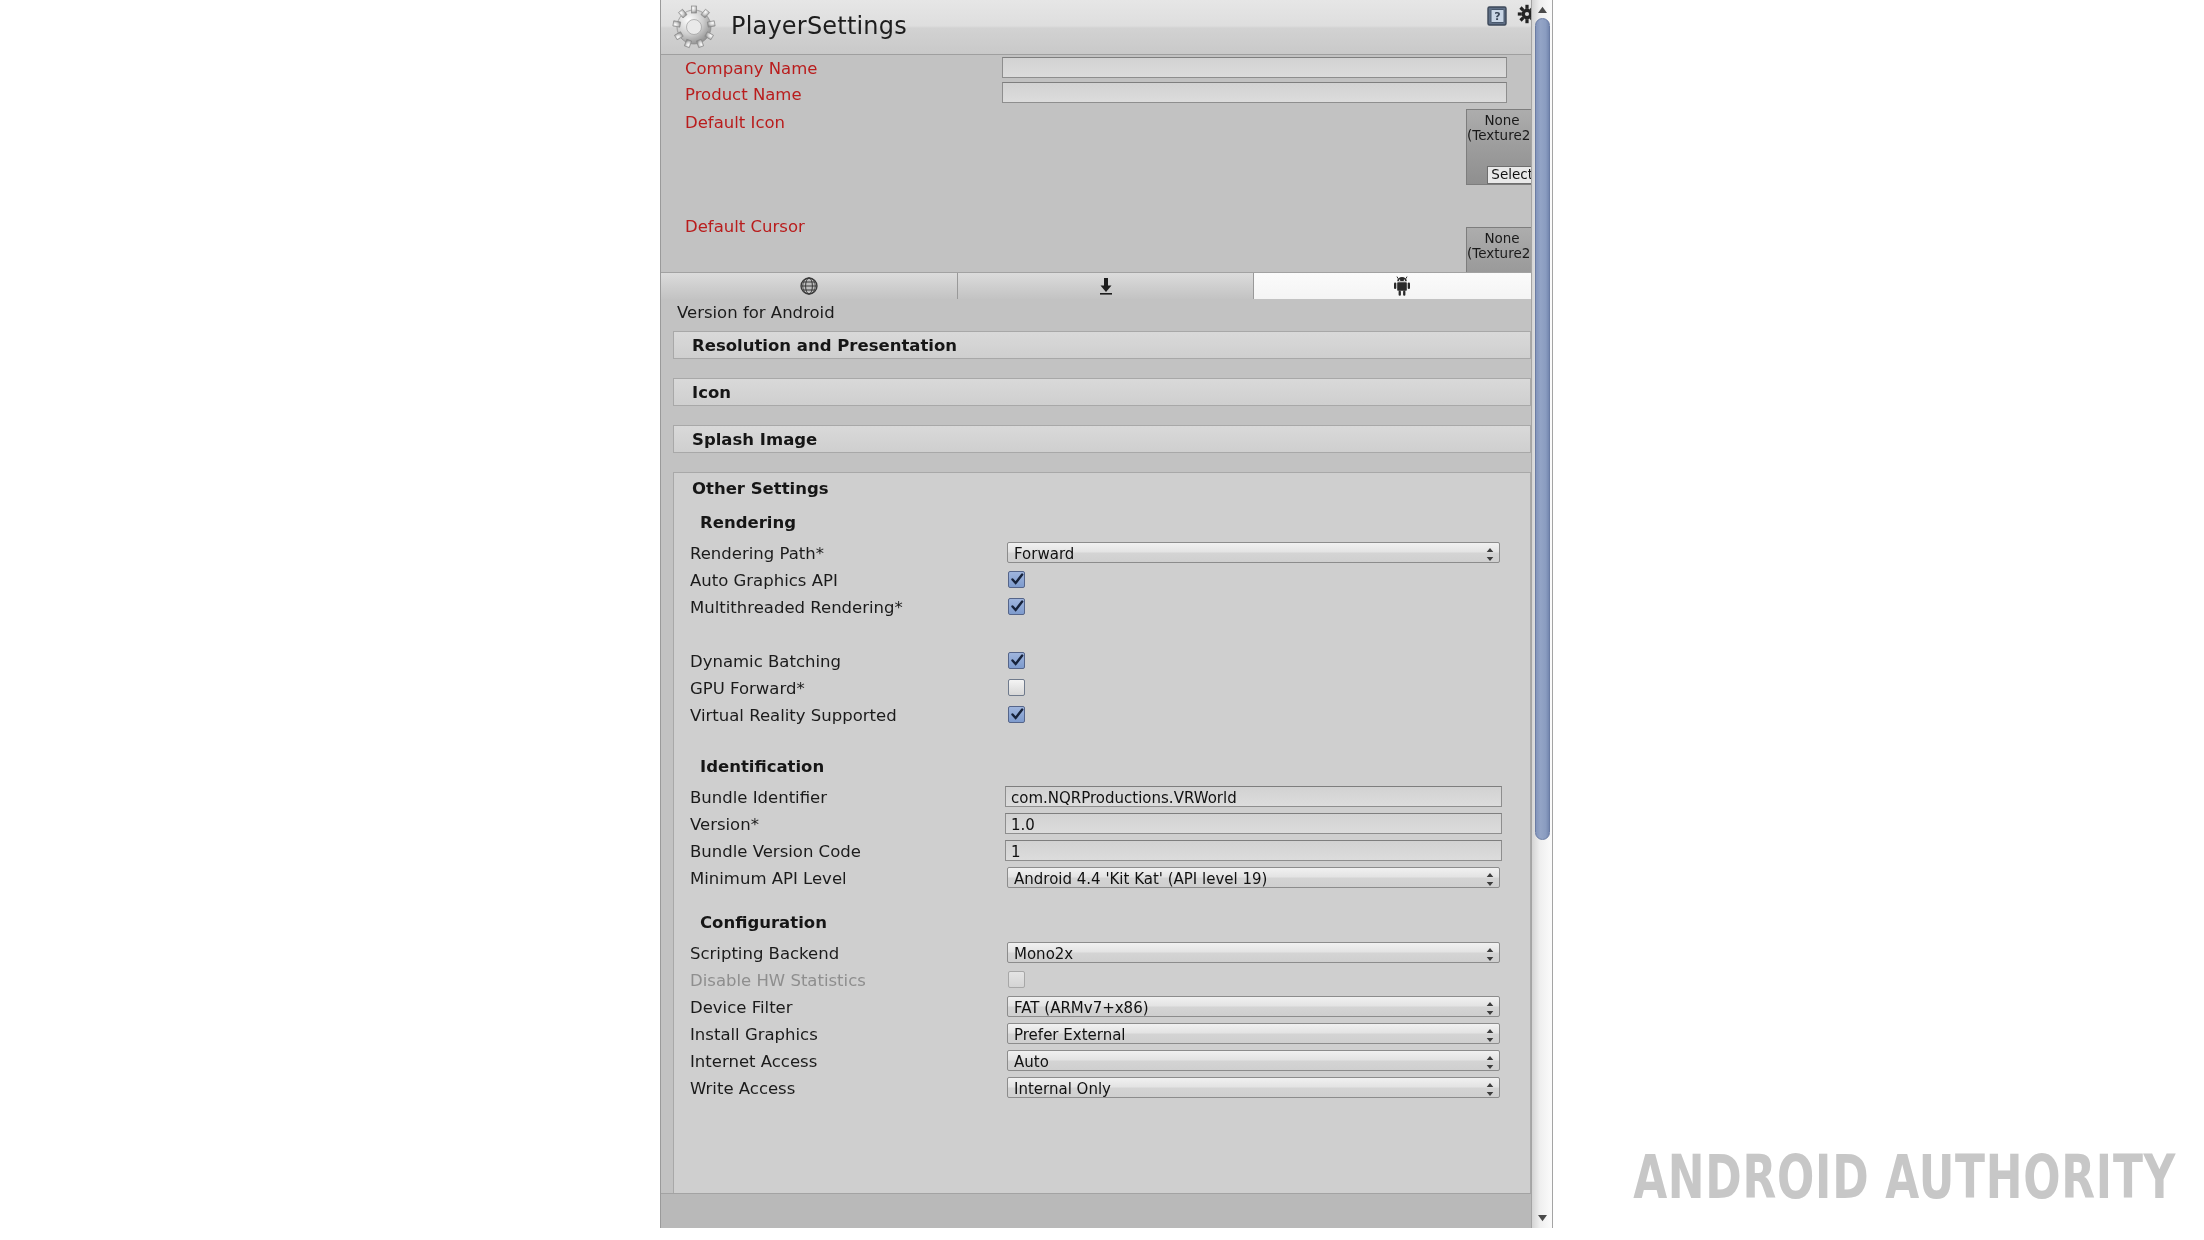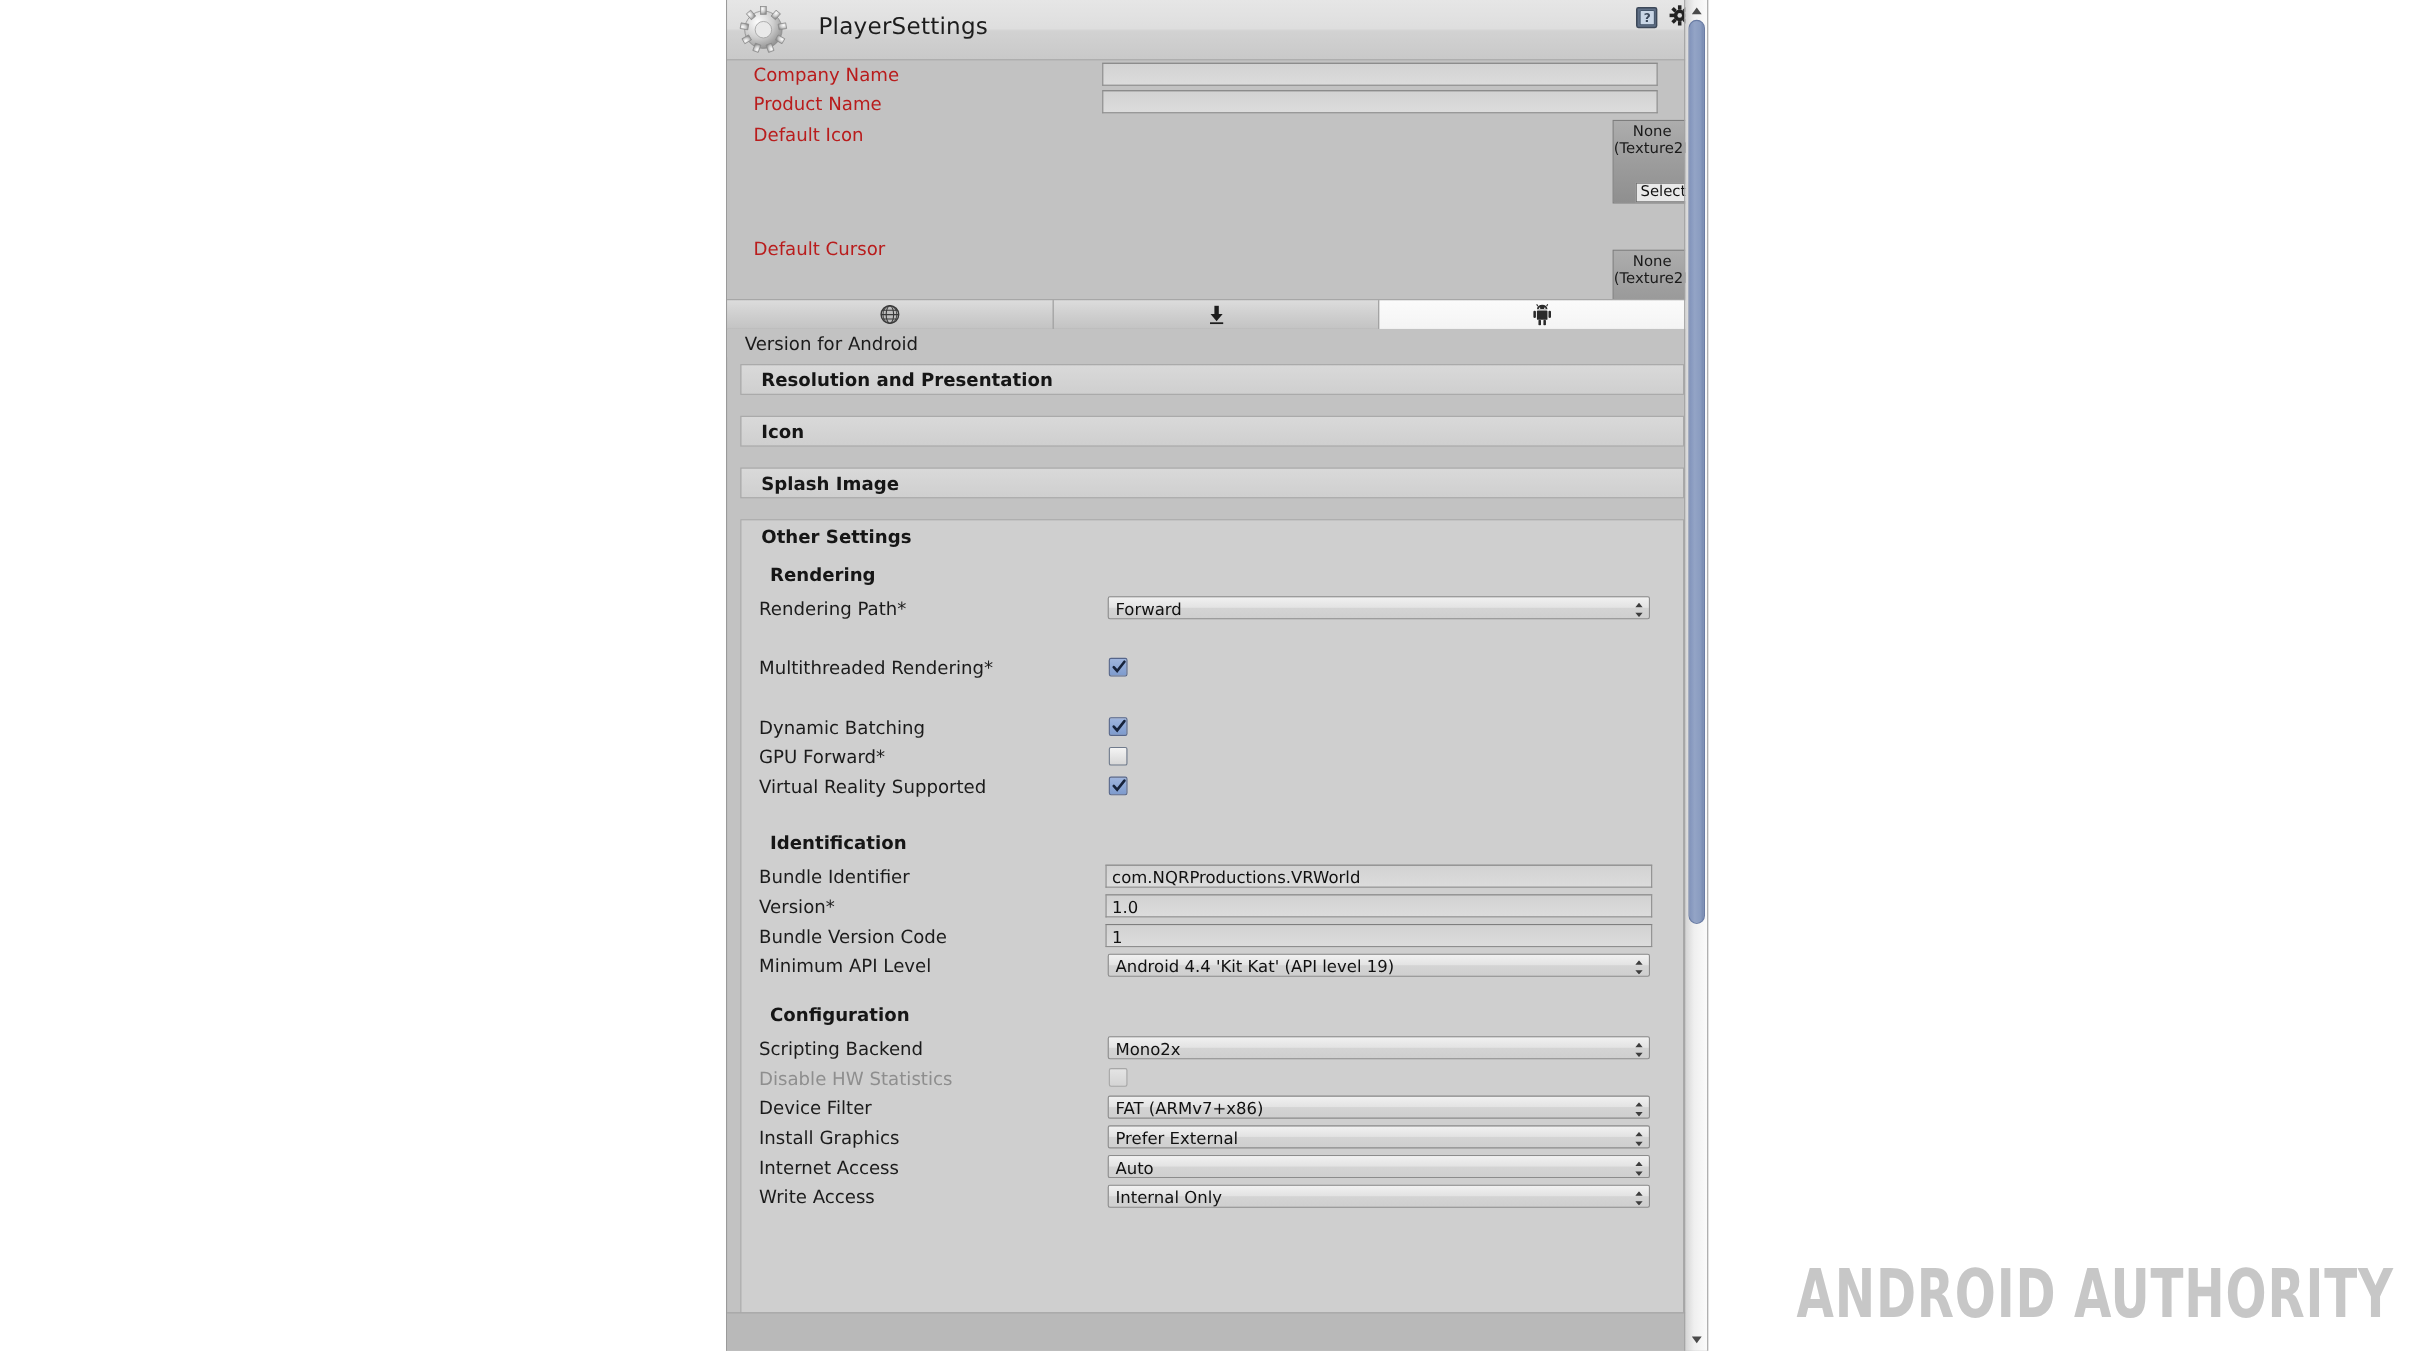--- a/index.html
+++ b/index.html
@@ -40,24 +40,23 @@
     position: absolute;
     left: 8px;
     top: 2px;
     width: 50px;
     height: 50px;
   }
   .titlebar-title {
     position: absolute;
     left: 70px;
     top: 12px;
-    font-size: 21px;
+    font-size: 24px;
     color: #1d1d1d;
     letter-spacing: .2px;
-    margin-left: 13px;
   }
   .titlebar-icons {
     position: absolute;
     right: 10px;
     top: 4px;
     display: flex;
     align-items: center;
     gap: 8px;
   }
   .help-icon, .gear-menu-icon { width: 24px; height: 24px; display: block; }
@@ -542,20 +541,28 @@
     <div class="erow" style="top:67px;">
       <span class="e-label">Rendering Path*</span>
       <div class="popup-field" style="top:2px;">Forward</div>
       <span class="popup-arrow" style="left:812px;top:6px;">
         <svg width="8" height="13" viewBox="0 0 8 13">
             <path d="M4 0 L7.3 4 L0.7 4 Z M4 13 L7.3 9 L0.7 9 Z" fill="#3d3d3d"></path>
           </svg>
       </span>
     </div>
 
+    <div class="erow" style="top:94px;">
+      <span class="e-label">Auto Graphics API</span>
+      <div class="cb on" style="top:4px;">
+        <svg width="15" height="15" viewBox="0 0 15 15">
+            <path d="M2.5 7.5 L5.6 11 L12.2 2.6" stroke="#17233b" stroke-width="2.4" fill="none" stroke-linecap="round"></path>
+          </svg>
+      </div>
+    </div>
 
     <div class="erow" style="top:121px;">
       <span class="e-label">Multithreaded Rendering*</span>
       <div class="cb on" style="top:4px;">
         <svg width="15" height="15" viewBox="0 0 15 15">
             <path d="M2.5 7.5 L5.6 11 L12.2 2.6" stroke="#17233b" stroke-width="2.4" fill="none" stroke-linecap="round"></path>
           </svg>
       </div>
     </div>
 

